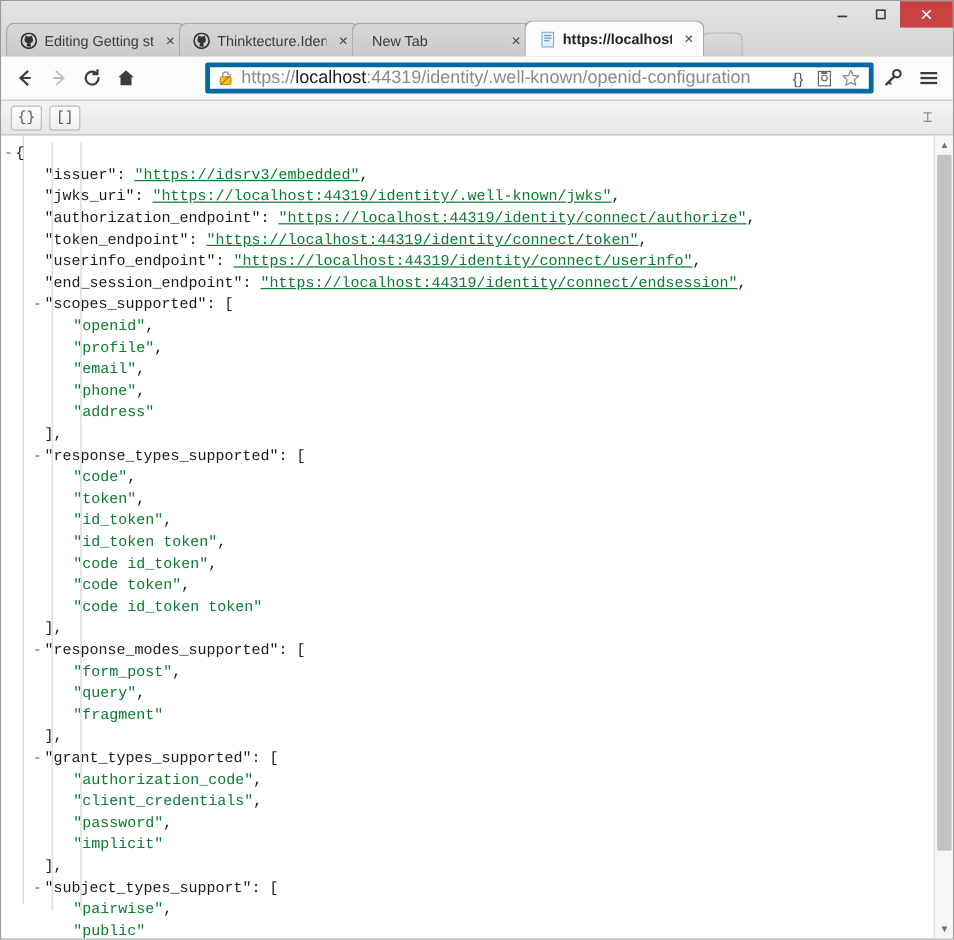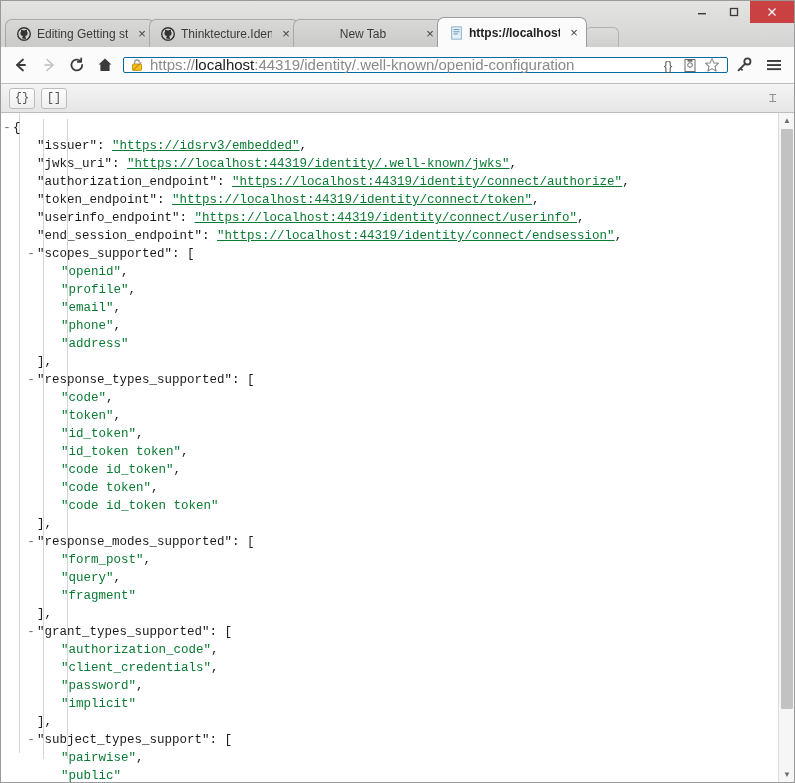--- a/index.html
+++ b/index.html
@@ -108,27 +108,28 @@
     width: 28px; height: 28px;
     display: flex; align-items: center; justify-content: center;
     color: #4a4a4a;
     flex: 0 0 auto;
   }
   .navbtn.disabled { color: #bdbdbd; }
   .navbtn.home { margin-right: 4px; }
 
   .urlbox {
     flex: 1 1 auto;
-    height: 16px;
+    height: 26px;
     background: #fff;
-    border: 1px solid #0369a1;
+    border: 4px solid #0369a1;
     border-radius: 2px;
     display: flex; align-items: center;
     padding: 0 4px 0 5px;
     min-width: 0;
+    margin-left: 48px;
   }
   .lock {
     width: 16px; height: 16px;
     flex: 0 0 16px;
     margin-right: 5px;
     display: flex; align-items: center; justify-content: center;
   }
   .urltext {
     flex: 1 1 auto;
     font-size: 15px;
@@ -292,21 +293,21 @@
         <span class="favicon">
           <svg width="14" height="14" viewBox="0 0 16 16">
               <circle cx="8" cy="8" r="7.2" fill="none" stroke="#333" stroke-width="1.6"></circle>
               <path d="M6 13.2c0-1.6.1-2.3.9-2.9-2-.3-3-1.4-3-3.2 0-.8.3-1.5.8-2-.1-.3-.3-1.1.1-2 0 0 .7-.2 2.2.8a7 7 0 0 1 2 0c1.5-1 2.2-.8 2.2-.8.4.9.2 1.7.1 2 .5.5.8 1.2.8 2 0 1.8-1 2.9-3 3.2.5.4.9 1 .9 2.1v1.3" fill="#333"></path>
             </svg>
         </span>
         <span class="tab-label">Thinktecture.Identit</span>
         <span class="tabclose">×</span>
       </div>
 
-      <div class="tab" style="width:152px;padding-left:16px;text-align:center;">
+      <div class="tab" style="width:152px;padding-left:16px;">
         <span class="tab-label">New Tab</span>
         <span class="tabclose">×</span>
       </div>
 
       <div class="tab active" style="width:152px;">
         <span class="favicon">
           <svg width="13" height="14" viewBox="0 0 14 16">
               <rect x="1.5" y="1" width="11" height="14" fill="#e8f0f7" stroke="#7fa8c8" stroke-width="1"></rect>
               <rect x="3.5" y="3.5" width="7" height="1.2" fill="#6f9cc0"></rect>
               <rect x="3.5" y="6" width="7" height="1.2" fill="#6f9cc0"></rect>

